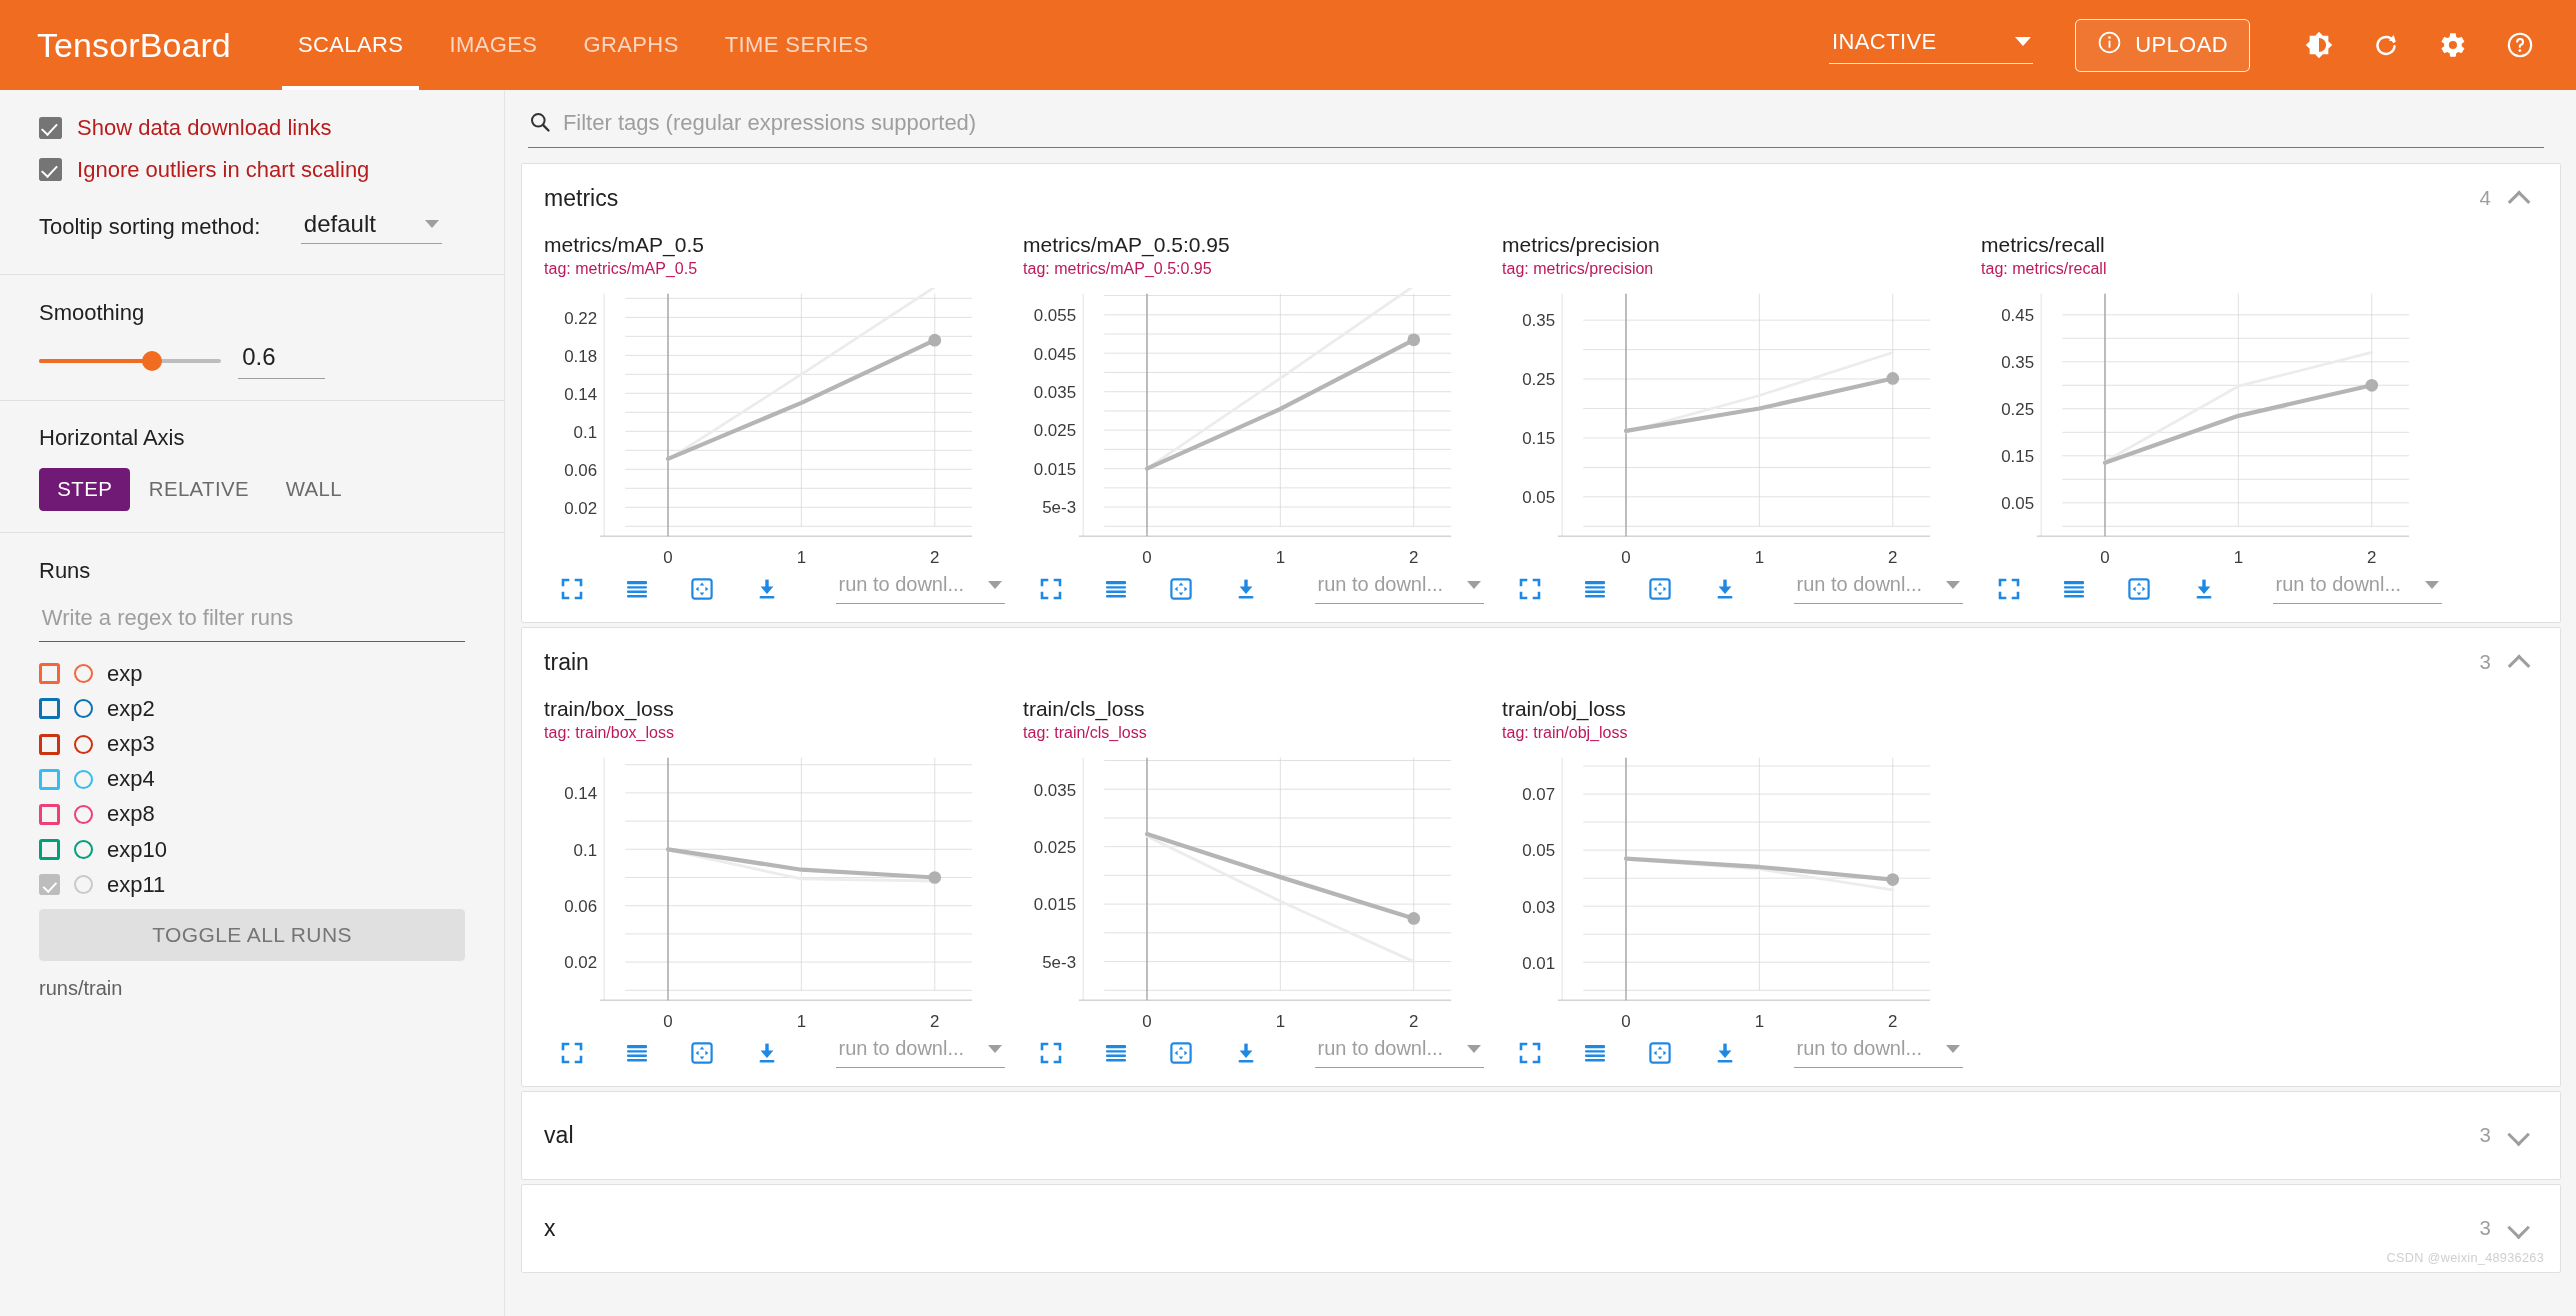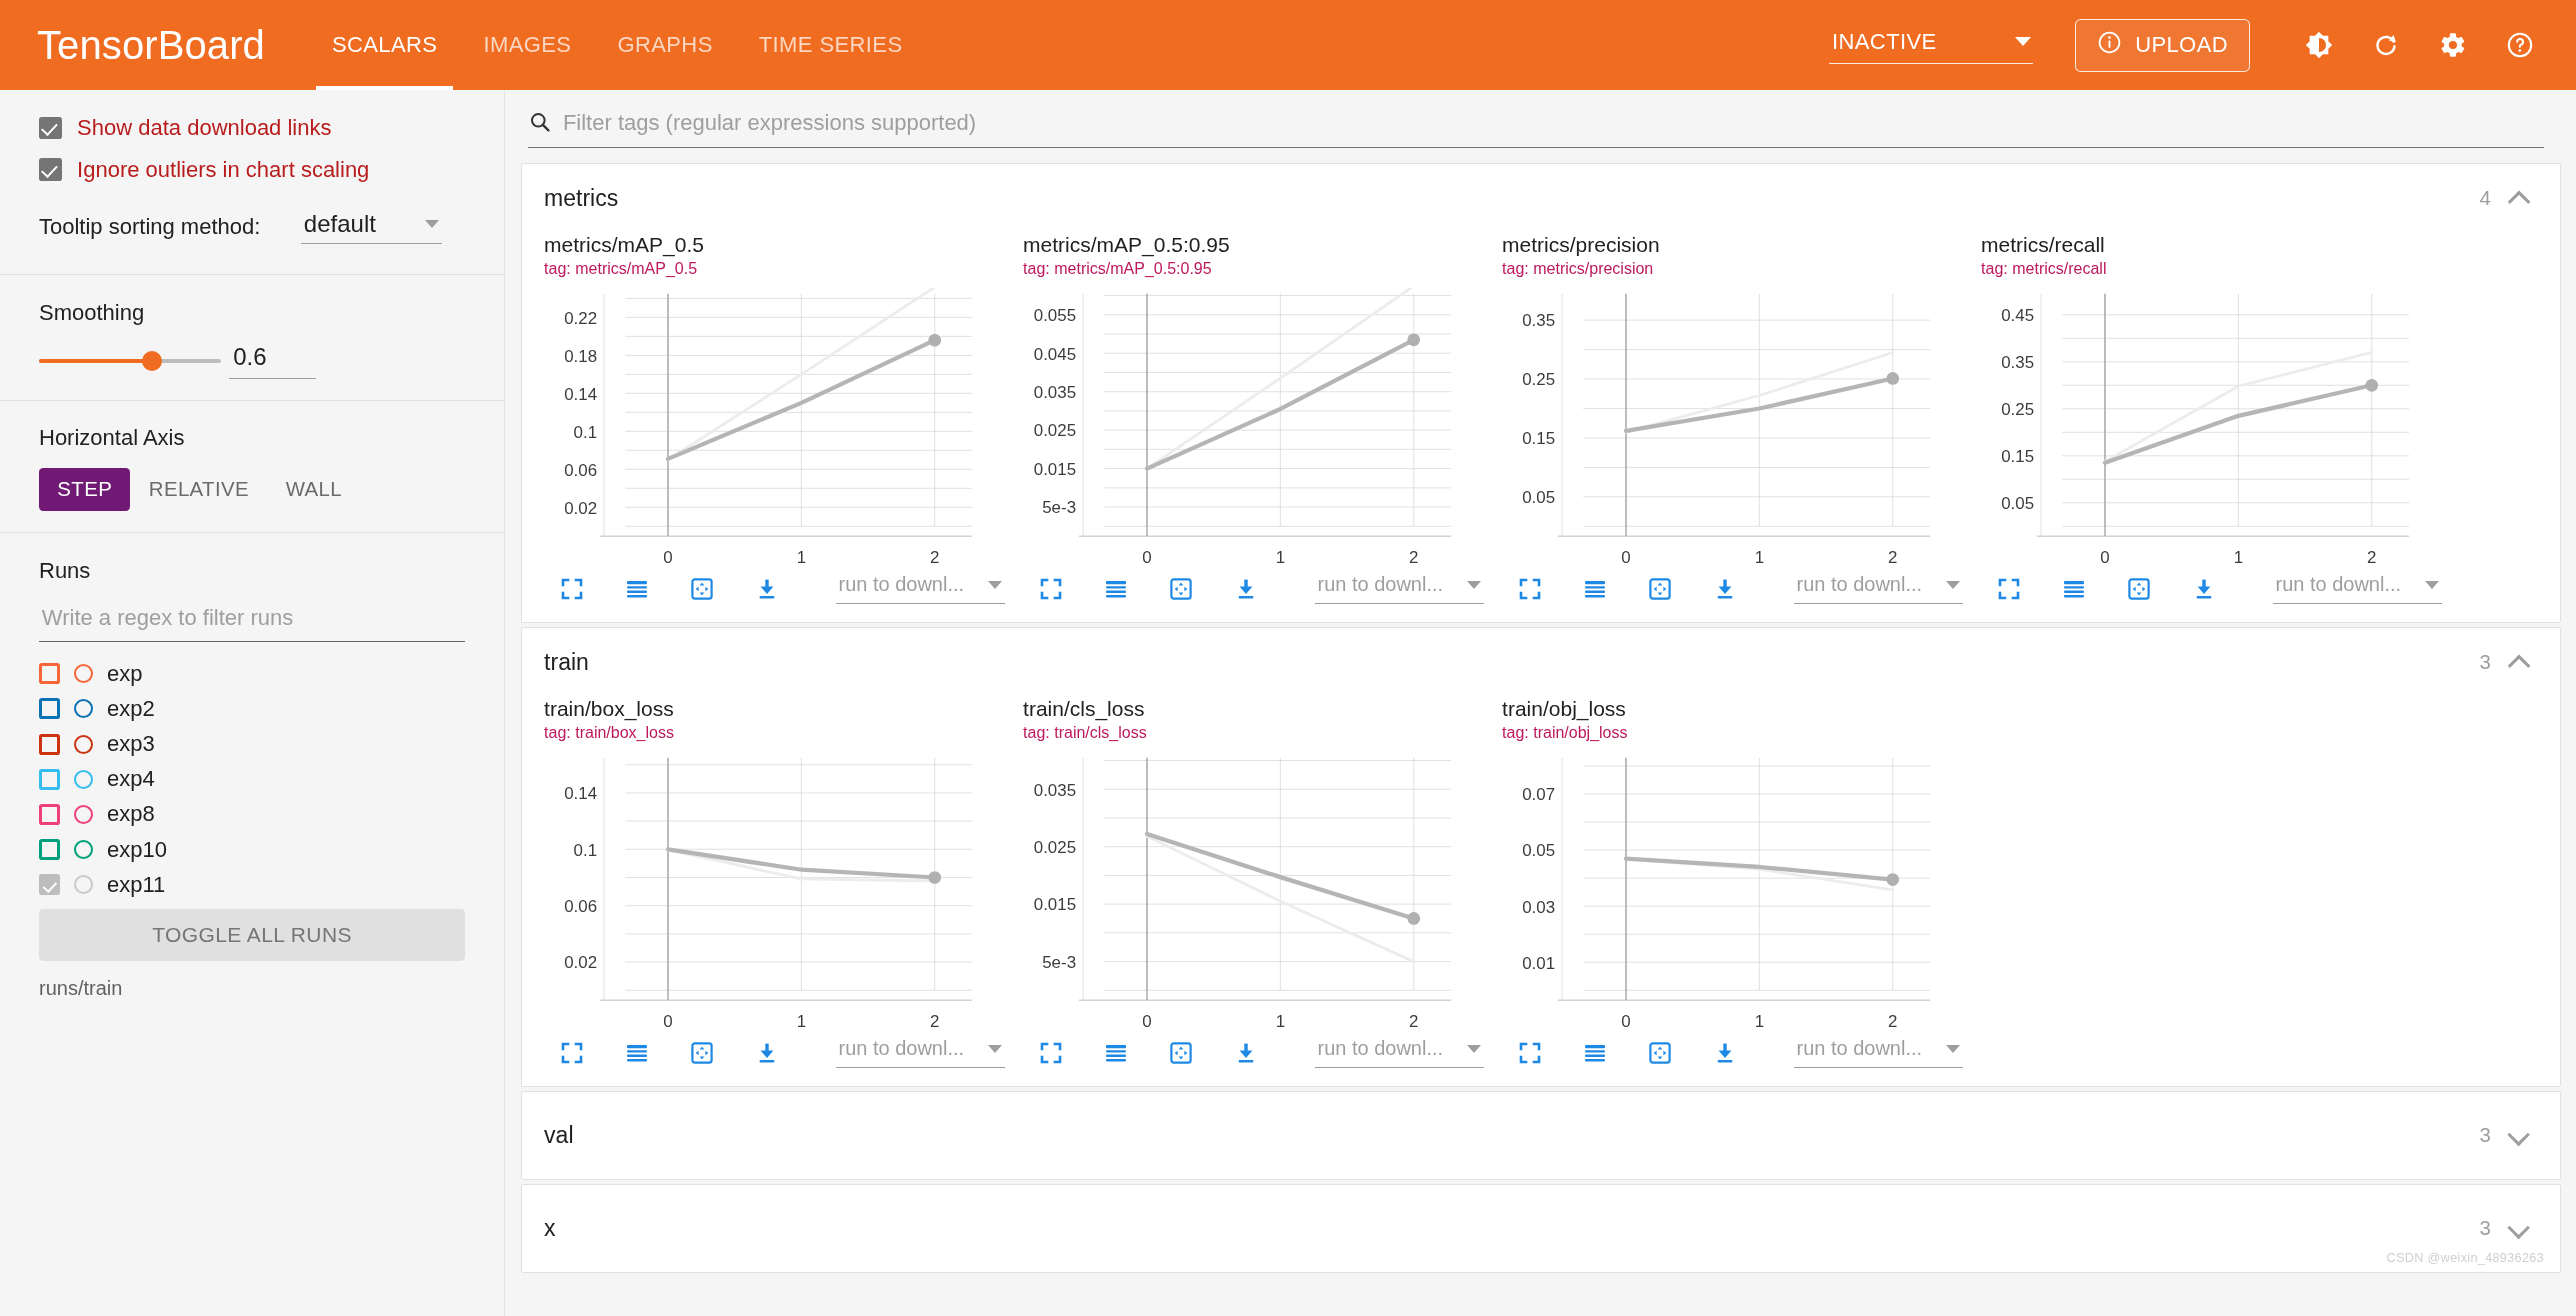--- a/index.html
+++ b/index.html
@@ -14,21 +14,21 @@
   .topbar {
     height: 90px;
     background: #ef6c21;
     display: flex;
     align-items: center;
     padding: 0 27px 0 37px;
     position: relative;
   }
   .brand {
     color: #fff;
-    font-size: 40px;
+    font-size: 34px;
     letter-spacing: 0.1px;
     margin-right: 44px;
     white-space: nowrap;
   }
   .navtabs { display: flex; align-items: stretch; height: 90px; }
   .navtab {
     display: flex; align-items: center;
     padding: 0 23px;
     color: rgba(255,255,255,.72);
     font-size: 22px;
@@ -115,21 +115,21 @@
   .caret-gray {
     width: 0; height: 0;
     border-left: 7.8px solid transparent;
     border-right: 7.8px solid transparent;
     border-top: 8.5px solid #9e9e9e;
   }
   .divider { height: 0.7px; background: #e0e0e0; margin: 0; }
 
   .sec-title { font-size: 22px; color: #212121; margin: 25px 0 17px 0; }
 
-  .slider-row { display:flex; align-items:center; gap: 8px; margin-bottom: 7px;}
+  .slider-row { display:flex; align-items:center; gap: 17px; margin-bottom: 7px;}
   .slider-track {
     position: relative; height: 4.2px; width: 182px; background: #bdbdbd;
     border-radius: 2.1px;
   }
   .slider-fill {
     position:absolute; left:0; top:0; height:4.2px; width: 62%;
     background: #ef6c21; border-radius:2.1px;
   }
   .slider-thumb {
     position: absolute; left: 62%; top: 50%;

